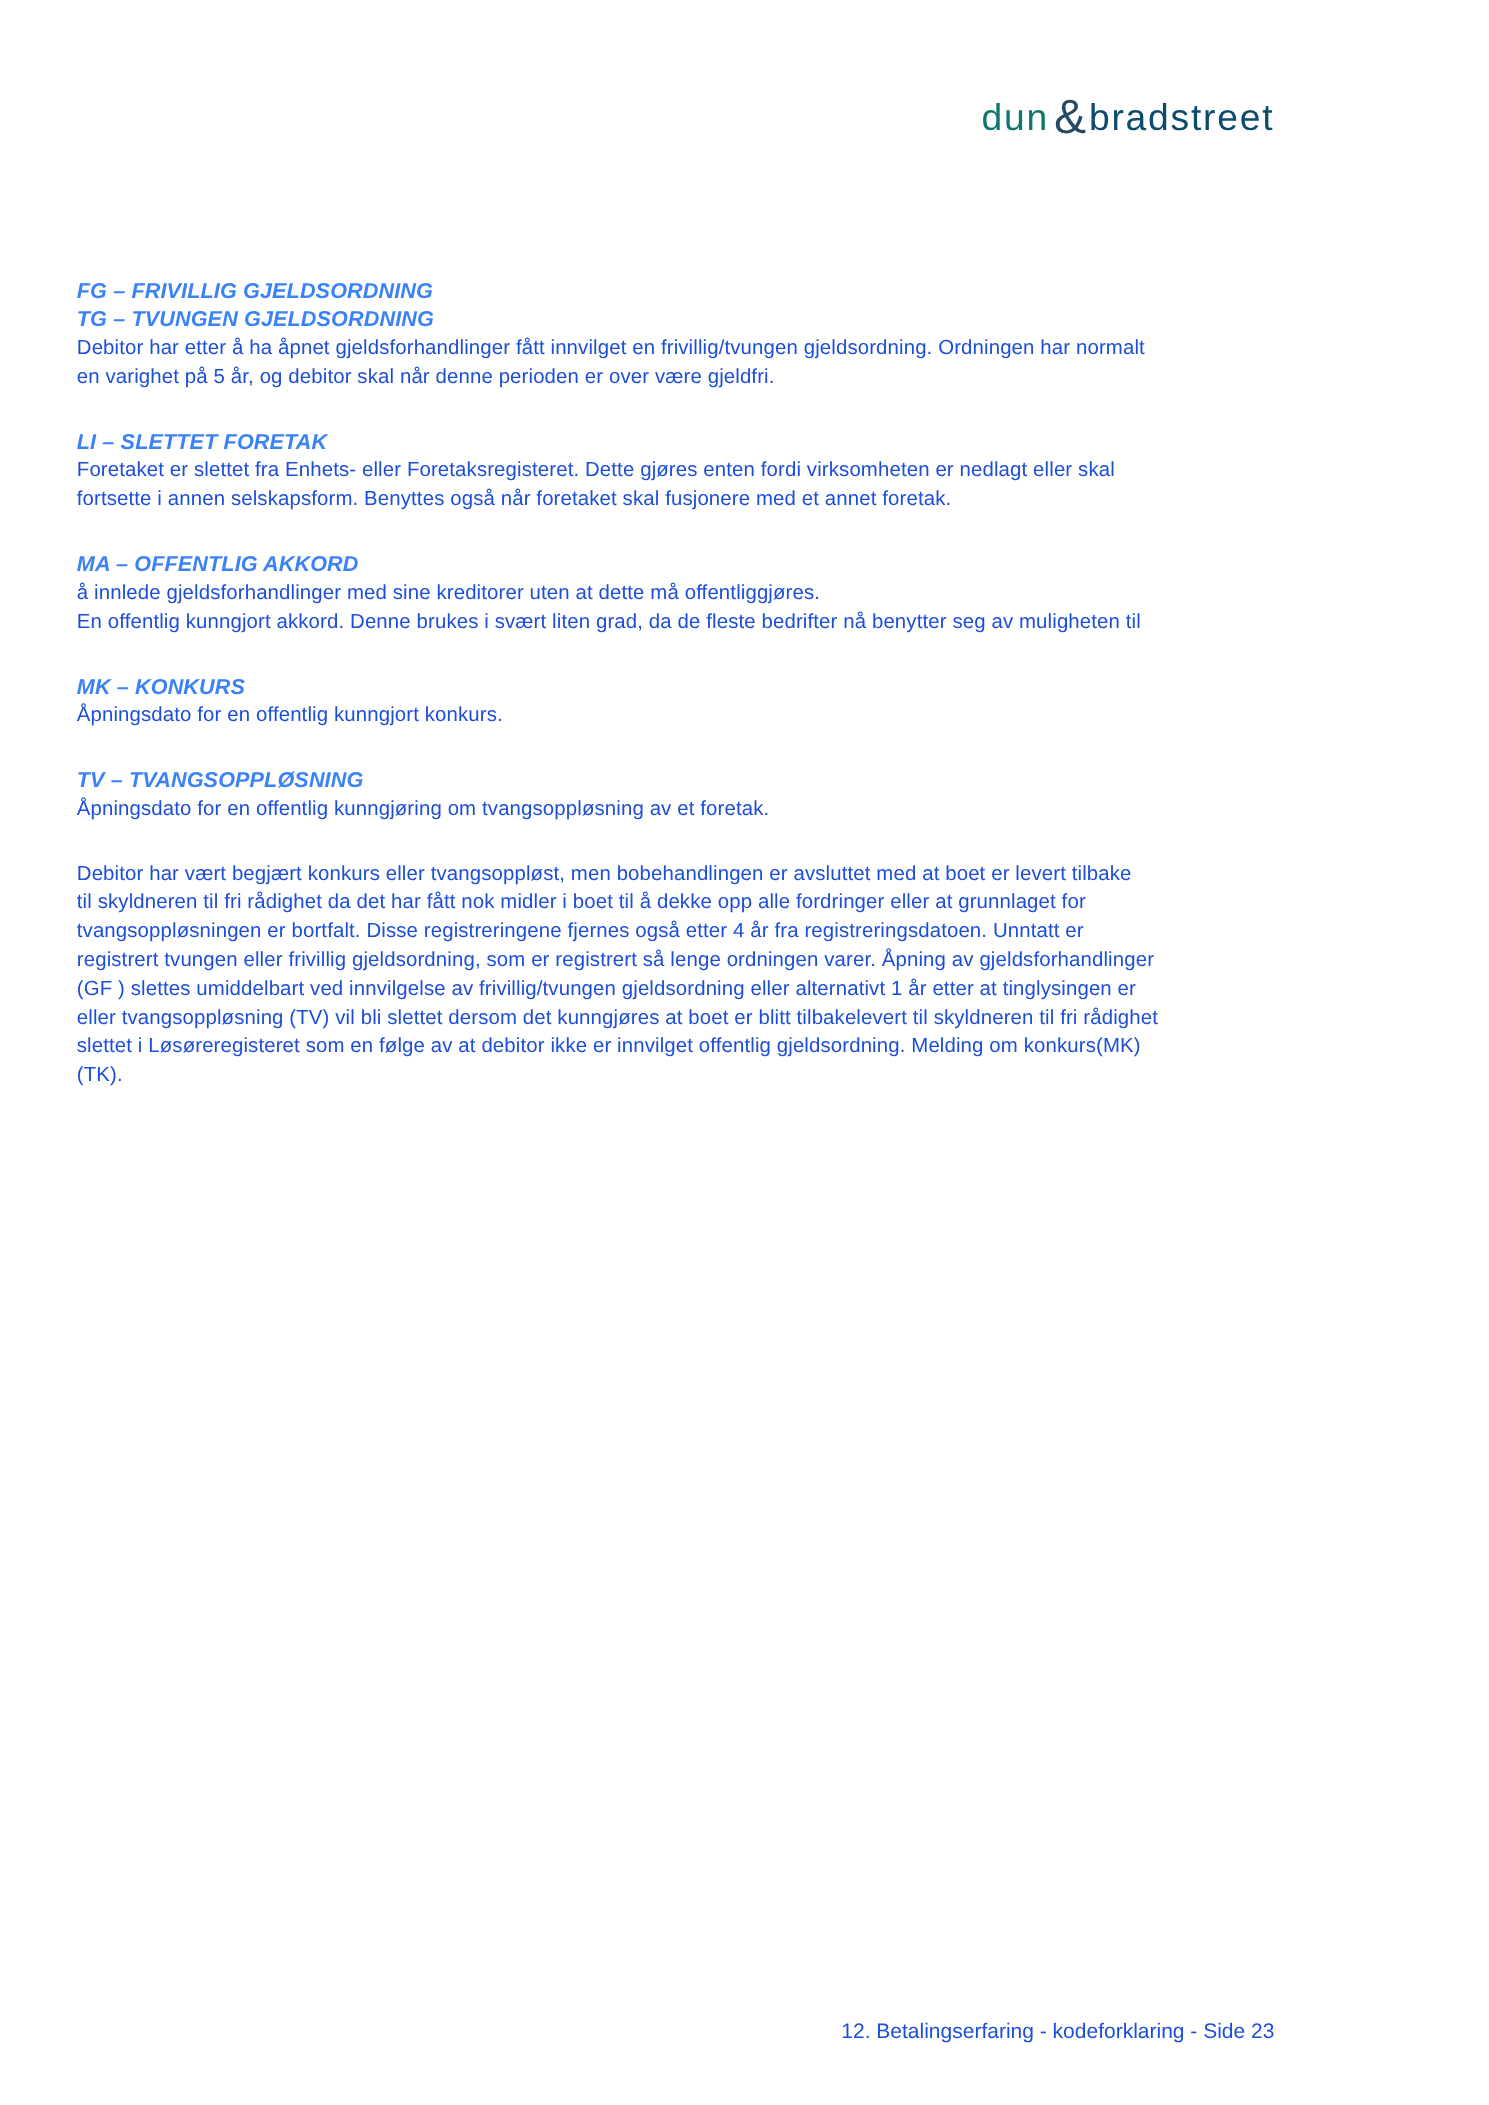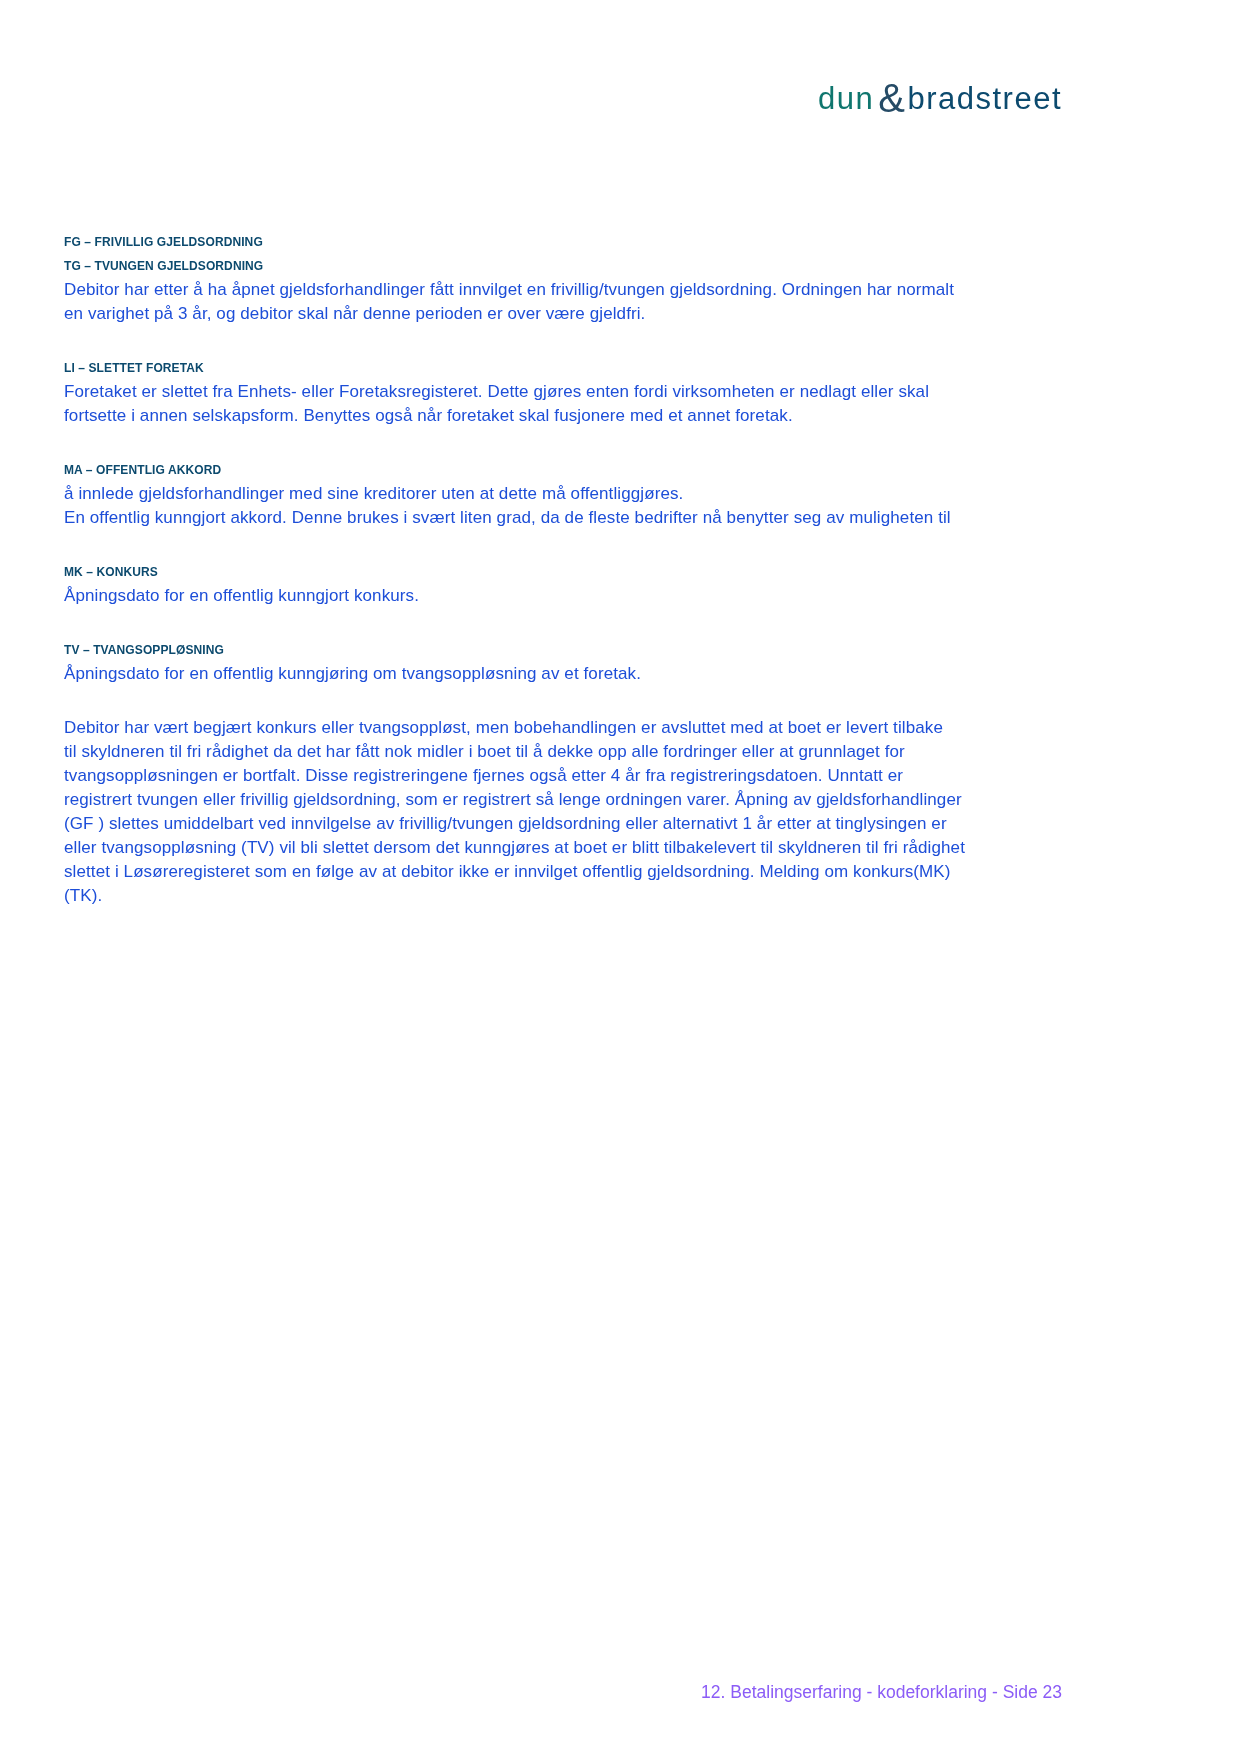--- a/index.html
+++ b/index.html
@@ -44,62 +44,63 @@
   
   .content {
     position: absolute;
     left: 64px;
     top: 230px;
     width: 1000px;
   }
   .sec { margin: 0 0 30px 0; }
   .h {
     margin: 0;
-    font-size: 12px;
+    font-size: 18px;
     line-height: 24px;
     font-weight: bold;
-    color: #0c4a6e;
+    color: #3b82f6;
     white-space: nowrap;
     letter-spacing: 0.1px;
+    font-style: italic;
   }
   .line {
     font-size: 17px;
     line-height: 24px;
     color: #1d4ed8;
     white-space: nowrap;
     letter-spacing: 0.1px;
   }
 
   
   .footer {
     position: absolute;
     top: 1680px;
     right: 179px;
     font-size: 17.5px;
     line-height: 24px;
-    color: #8b5cf6;
+    color: #1d4ed8;
     white-space: nowrap;
   }
 </style>
 </head>
 <body>
 
 <div class="page">
 
   <div class="logo">
     <span class="logo-dun">dun</span><span class="logo-amp">&amp;</span><span class="logo-brad">bradstreet</span>
   </div>
 
   <div class="content">
 
     <section class="sec">
       <h2 class="h">FG – FRIVILLIG GJELDSORDNING</h2>
       <h2 class="h">TG – TVUNGEN GJELDSORDNING</h2>
       <div class="line">Debitor har etter å ha åpnet gjeldsforhandlinger fått innvilget en frivillig/tvungen gjeldsordning. Ordningen har normalt</div>
-      <div class="line">en varighet på 3 år, og debitor skal når denne perioden er over være gjeldfri.</div>
+      <div class="line">en varighet på 5 år, og debitor skal når denne perioden er over være gjeldfri.</div>
     </section>
 
     <section class="sec">
       <h2 class="h">LI – SLETTET FORETAK</h2>
       <div class="line">Foretaket er slettet fra Enhets- eller Foretaksregisteret. Dette gjøres enten fordi virksomheten er nedlagt eller skal</div>
       <div class="line">fortsette i annen selskapsform. Benyttes også når foretaket skal fusjonere med et annet foretak.</div>
     </section>
 
     <section class="sec">
       <h2 class="h">MA – OFFENTLIG AKKORD</h2>

